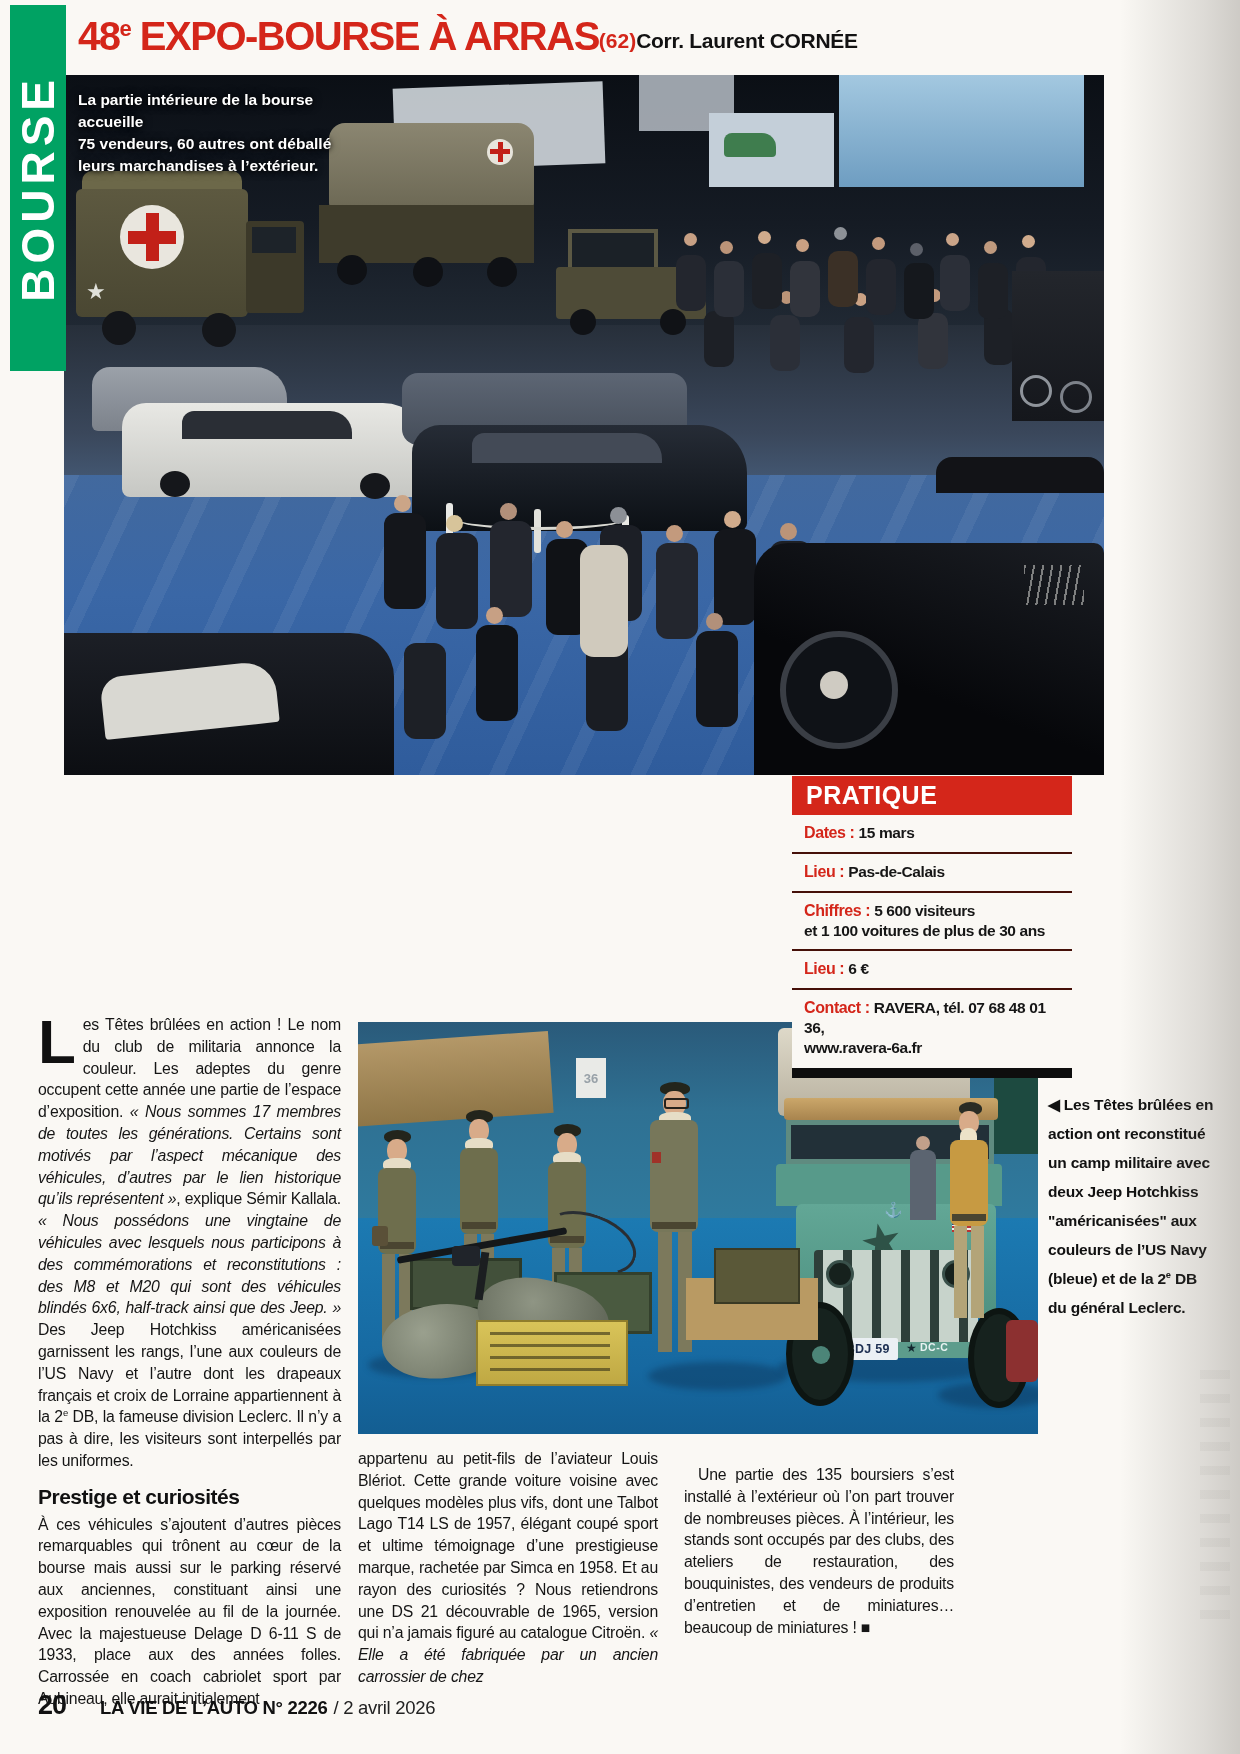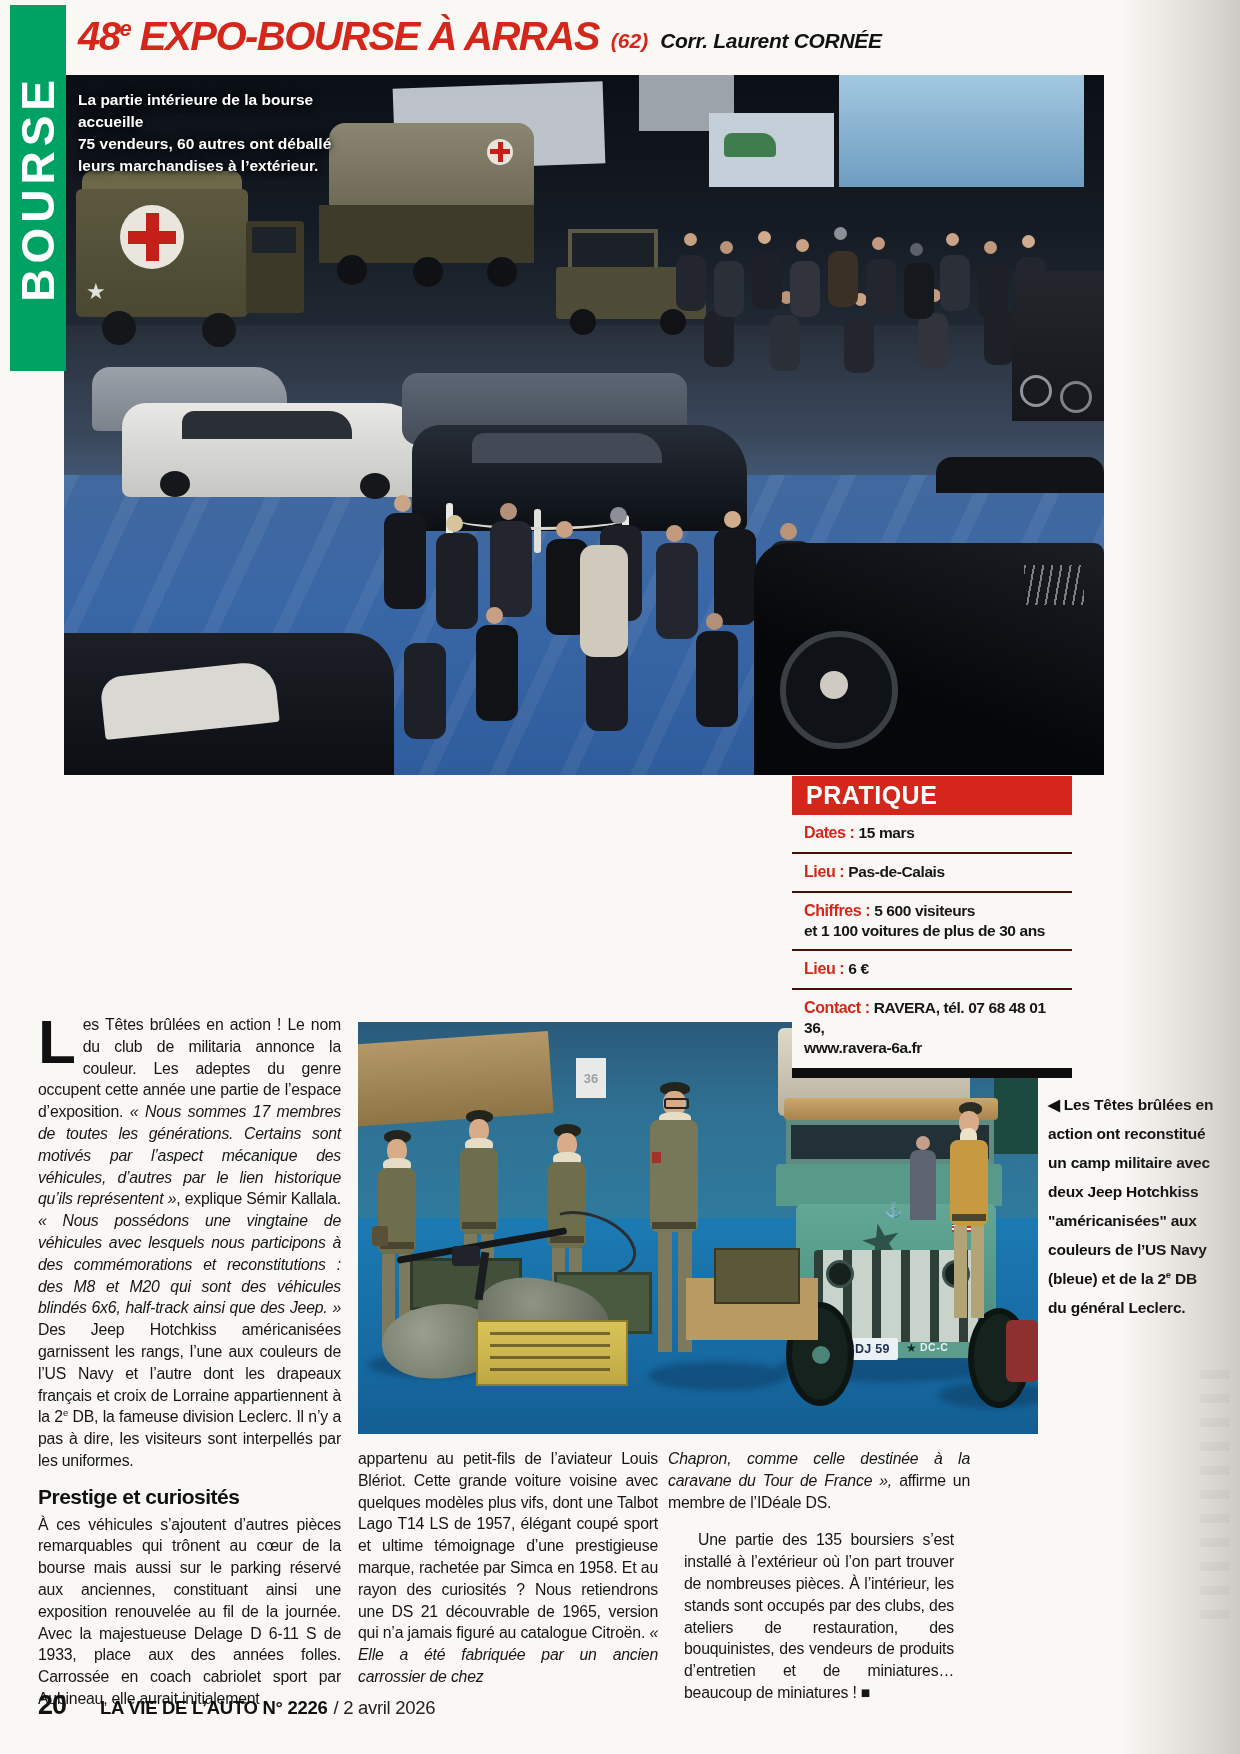--- a/index.html
+++ b/index.html
@@ -10,21 +10,21 @@
   .page-edge-artifact{position:absolute;right:10px;top:1370px;width:30px;height:260px;opacity:.5;
     background:repeating-linear-gradient(180deg,rgba(120,118,110,.14) 0 9px,transparent 9px 24px);z-index:41;}
 
   
   .green-banner{position:absolute;left:10px;top:5px;width:56px;height:366px;background:#00a263;z-index:5;
     display:flex;align-items:center;justify-content:center;}
   .green-banner span{writing-mode:vertical-rl;transform:rotate(180deg);color:#fff;font-weight:900;
     font-size:46px;letter-spacing:5px;line-height:1;}
 
   
-  .kicker{position:absolute;left:78px;top:16px;display:flex;align-items:flex-end;gap:12px;white-space:nowrap;z-index:5;font-style:italic;}
+  .kicker{position:absolute;left:78px;top:16px;display:flex;align-items:flex-end;white-space:nowrap;z-index:5;}
   .kicker-title{color:#d4261a;font-size:40px;font-weight:900;letter-spacing:-1.5px;line-height:1;}
   .kicker-title sup{font-size:.55em;vertical-align:super;line-height:0;}
   .kicker-dept{color:#d4261a;font-size:21px;font-weight:800;padding-bottom:3px;}
   .kicker-byline{color:#121212;font-size:21px;font-weight:800;padding-bottom:3px;letter-spacing:-.3px;}
 
   
   .photo1{position:absolute;left:64px;top:75px;width:1040px;height:700px;background:#1a212b;overflow:hidden;z-index:2;}
   .photo1 *{position:absolute;}
   .p1-wall{left:0;top:0;width:100%;height:270px;background:linear-gradient(180deg,#0b0f15,#151b24 55%,#222b36);}
   .p1-banner-white{left:330px;top:10px;width:210px;height:82px;background:#ccd2d8;transform:rotate(-2deg);opacity:.92;}
@@ -460,21 +460,20 @@
     <div class="gun-drum"></div>
     <div class="gun-cord"></div>
   </div>
 
   <div class="caption2"><span>◀ Les Têtes brûlées en action ont reconstitué un camp militaire avec deux Jeep Hotchkiss "américanisées" aux couleurs de l’US Navy (bleue) et de la 2</span><sup>e</sup><span> DB du général Leclerc.</span></div>
 
   <div class="bodycol col2">
     <p><span>appartenu au petit-fils de l’aviateur Louis Blériot. Cette grande voiture voisine avec quelques modèles plus vifs, dont une Talbot Lago T14 LS de 1957, élégant coupé sport et ultime témoignage d’une prestigieuse marque, rachetée par Simca en 1958. Et au rayon des curiosités ? Nous retiendrons une DS 21 découvrable de 1965, version qui n’a jamais figuré au catalogue Citroën. </span><span class="it">« Elle a été fabriquée par un ancien carrossier de chez</span></p>
   </div>
   <div class="bodycol col3">
-    <p><span class="it">Chapron, comme celle destinée à la caravane du Tour de France »,</span><span> affirme un membre de l’IDéale DS.</span></p>
     <p class="indent">Une partie des 135 boursiers s’est installé à l’extérieur où l’on part trouver de nombreuses pièces. À l’intérieur, les stands sont occupés par des clubs, des ateliers de restauration, des bouquinistes, des vendeurs de produits d’entretien et de miniatures… beaucoup de miniatures ! ■</p>
   </div>
 
   <div class="footer">
     <span class="pageno">20</span>
     <span class="issue">LA VIE DE L’AUTO N° 2226</span>
     <span class="issuedate">/ 2 avril 2026</span>
   </div>
 
   <div class="page-edge-artifact"></div>

